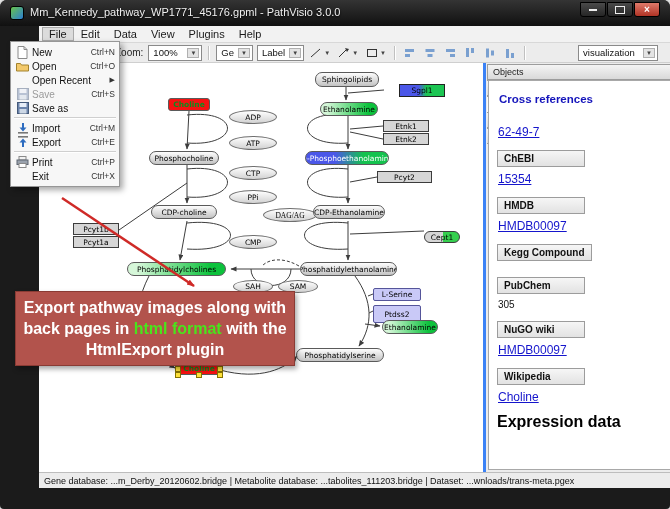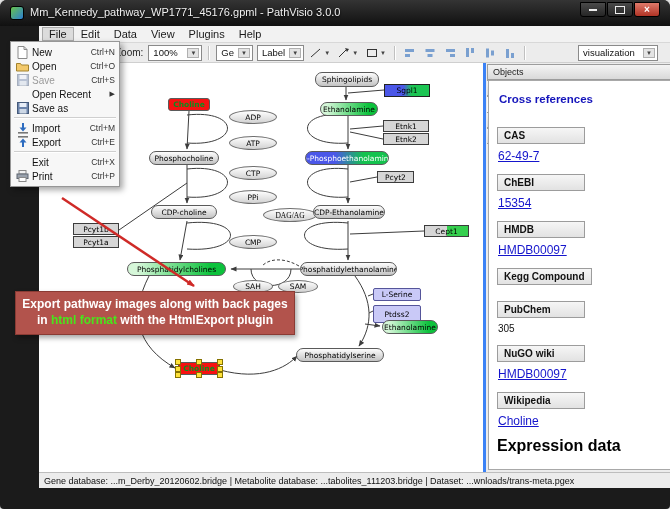--- a/index.html
+++ b/index.html
@@ -65,21 +65,21 @@
   .menu-popup{position:absolute;left:10px;top:41px;width:108px;background:#f7f7f7;border:1px solid #979797;box-shadow:3px 3px 6px rgba(0,0,0,.35);z-index:40;padding:3px 0;}
   .menu-item{display:flex;align-items:center;height:14px;padding:0 4px;font-size:10px;color:#111;position:relative;}
   .menu-item .mi-icon{width:15px;display:flex;align-items:center;justify-content:center;}
   .menu-item .mi-label{flex:1;margin-left:2px;white-space:nowrap;}
   .menu-item .mi-shortcut{font-size:8.5px;color:#333;margin-left:4px;}
   .menu-item.disabled{color:#9b9b9b;}
   .menu-item.disabled .mi-icon{opacity:.45;}
   .menu-item.highlighted{outline:2px solid #cf2a27;border-radius:3px;}
   .menu-sep{height:1px;background:#cfcfcf;border-bottom:1px solid #fff;margin:2px 3px;}
   
-  .annotation-box{position:absolute;left:15px;top:291px;width:266px;z-index:30;background:#b2534c;border:1px solid #8a3b34;box-shadow:2px 3px 5px rgba(0,0,0,.35);color:#fff;font-weight:bold;font-size:12px;line-height:1.32;text-align:center;padding:5px 6px;}
+  .annotation-box{position:absolute;left:15px;top:291px;width:266px;z-index:30;background:#b2534c;border:1px solid #8a3b34;box-shadow:2px 3px 5px rgba(0,0,0,.35);color:#fff;font-weight:bold;font-size:16px;line-height:1.32;text-align:center;padding:5px 6px;}
   .annotation-box .hl{color:#49e41c;}
   #overlay{position:absolute;left:0;top:0;z-index:50;pointer-events:none;}
 </style>
 </head>
 <body>
 
 <div id="window">
 
   <div class="titlebar">
     <span class="app-icon"></span>
@@ -237,36 +237,36 @@
             <path d="M 252 206 C 252 228 212 228 212 206" class="edge"></path>
             <path d="M 260 203 C 246 195 232 195 224 202" class="edge" stroke-dasharray="3 2"></path>
             <path d="M 316 213 C 334 238 334 262 320 283" class="edge" marker-end="url(#arrowhead)"></path>
             <path d="M 334 231 L 329 233" class="edge"></path>
             <path d="M 334 248 L 330 250" class="edge"></path>
             <path d="M 326 261 L 341 263" class="edge" marker-end="url(#arrowhead)"></path>
             <path d="M 110 213 C 90 252 98 283 136 305" class="edge" marker-end="url(#arrowhead)"></path>
             <path d="M 181 307 C 222 318 247 305 258 293" class="edge" marker-end="url(#arrowhead)"></path>
           </svg>
       <div class="node kind-metabolite" style="left: 276px; top: 9px; width: 64px; height: 15px;">Sphingolipids</div>
-          <div class="node kind-gene-bluegreen" style="left: 345px; top: 21px; width: 46px; height: 13px;">Sgpl1</div>
+          <div class="node kind-gene-bluegreen" style="left: 360px; top: 21px; width: 46px; height: 13px;">Sgpl1</div>
           <div class="node kind-metabolite-red" style="left: 129px; top: 35px; width: 42px; height: 13px;">Choline</div>
           <div class="node kind-metabolite-green" style="left: 281px; top: 39px; width: 58px; height: 14px;">Ethanolamine</div>
           <div class="node kind-small" style="left: 190px; top: 47px; width: 48px; height: 14px;">ADP</div>
           <div class="node kind-gene" style="left: 344px; top: 57px; width: 46px; height: 12px;">Etnk1</div>
           <div class="node kind-gene" style="left: 344px; top: 70px; width: 46px; height: 12px;">Etnk2</div>
           <div class="node kind-small" style="left: 190px; top: 73px; width: 48px; height: 14px;">ATP</div>
           <div class="node kind-metabolite" style="left: 110px; top: 88px; width: 70px; height: 14px;">Phosphocholine</div>
           <div class="node kind-metabolite-bluegreen" style="left: 266px; top: 88px; width: 84px; height: 14px;">O-Phosphoethanolamine</div>
           <div class="node kind-small" style="left: 190px; top: 103px; width: 48px; height: 14px;">CTP</div>
-          <div class="node kind-gene" style="left: 338px; top: 108px; width: 37px; height: 12px;">Pcyt2</div>
+          <div class="node kind-gene" style="left: 338px; top: 108px; width: 55px; height: 12px;">Pcyt2</div>
           <div class="node kind-small" style="left: 190px; top: 127px; width: 48px; height: 14px;">PPi</div>
           <div class="node kind-metabolite" style="left: 112px; top: 142px; width: 66px; height: 14px;">CDP-choline</div>
           <div class="node kind-small" style="left: 224px; top: 145px; width: 54px; height: 14px; font-family: Liberation Serif, serif;">DAG/AG</div>
           <div class="node kind-metabolite" style="left: 274px; top: 142px; width: 72px; height: 14px;">CDP-Ethanolamine</div>
-          <div class="node kind-gene-halfgreen" style="left: 385px; top: 162px; width: 45px; height: 12px;">Cept1</div>
+          <div class="node kind-gene-halfgreen" style="left: 385px; top: 168px; width: 36px; height: 12px; border-radius: 6px;">Cept1</div>
           <div class="node kind-small" style="left: 190px; top: 172px; width: 48px; height: 14px;">CMP</div>
           <div class="node kind-gene" style="left: 34px; top: 160px; width: 46px; height: 12px;">Pcyt1b</div>
           <div class="node kind-gene" style="left: 34px; top: 173px; width: 46px; height: 12px;">Pcyt1a</div>
           <div class="node kind-metabolite-green" style="left: 88px; top: 199px; width: 99px; height: 14px;">Phosphatidylcholines</div>
           <div class="node kind-metabolite" style="left: 261px; top: 199px; width: 97px; height: 14px;">Phosphatidylethanolamine</div>
           <div class="node kind-small" style="left: 194px; top: 217px; width: 40px; height: 13px;">SAH</div>
           <div class="node kind-small" style="left: 239px; top: 217px; width: 40px; height: 13px;">SAM</div>
           <div class="node kind-protein" style="left: 334px; top: 225px; width: 48px; height: 13px;">L-Serine</div>
           <div class="node kind-protein" style="left: 334px; top: 242px; width: 48px; height: 18px;">Ptdss2</div>
           <div class="node kind-metabolite-green" style="left: 343px; top: 257px; width: 56px; height: 14px;">Ethanolamine</div>
@@ -286,21 +286,21 @@
         <div class="tabs" id="side-tabs">
             <span class="tab">Objects</span>
             <span class="tab">Properties</span>
             <span class="tab active">Backpage</span>
             <span class="tab">Search</span>
             <span class="tab">Legend</span>
           </div>
         <div class="side-content">
           <div class="xref-heading">Cross references</div>
           <div id="side-sections">
-              <div class="xref"><div class="xref-header">CAS</div><a class="xref-link" href="#">62-49-7</a></div>
+              <div class="xref"><a class="xref-link" href="#">62-49-7</a></div>
               <div class="xref"><div class="xref-header">ChEBI</div><a class="xref-link" href="#">15354</a></div>
               <div class="xref"><div class="xref-header">HMDB</div><a class="xref-link" href="#">HMDB00097</a></div>
               <div class="xref"><div class="xref-header">Kegg Compound</div></div>
               <div class="xref"><div class="xref-header">PubChem</div><div class="xref-value">305</div></div>
               <div class="xref"><div class="xref-header">NuGO wiki</div><a class="xref-link" href="#">HMDB00097</a></div>
               <div class="xref"><div class="xref-header">Wikipedia</div><a class="xref-link" href="#">Choline</a></div>
             </div>
           <div class="xref-footer">Expression data</div>
         </div>
       </div>
@@ -324,37 +324,37 @@
       </div>
       <div class="menu-item">
         <span class="mi-icon">
           <svg width="13" height="11" viewBox="0 0 13 11">
             <path d="M.5 2.5h4l1 1.5h7v6H.5z" fill="#f3c96b" stroke="#a3832f"></path>
           </svg>
         </span>
         <span class="mi-label">Open</span>
         <span class="mi-shortcut">Ctrl+O</span>
       </div>
+      <div class="menu-item">
+        <span class="mi-icon"></span>
+        <span class="mi-label">Open Recent</span>
+        <span class="mi-shortcut" style="font-size: 7px;">▶</span>
+      </div>
       <div class="menu-item disabled">
         <span class="mi-icon">
           <svg width="12" height="12" viewBox="0 0 12 12">
             <rect x=".5" y=".5" width="11" height="11" fill="#6c84ab" stroke="#455a7a"></rect>
             <rect x="2.5" y="1" width="7" height="4" fill="#e8eef7"></rect>
             <rect x="2.5" y="7" width="7" height="4.5" fill="#cdd8e6"></rect>
           </svg>
         </span>
         <span class="mi-label">Save</span>
         <span class="mi-shortcut">Ctrl+S</span>
       </div>
       <div class="menu-item">
-        <span class="mi-icon"></span>
-        <span class="mi-label">Open Recent</span>
-        <span class="mi-shortcut" style="font-size: 7px;">▶</span>
-      </div>
-      <div class="menu-item">
         <span class="mi-icon">
           <svg width="12" height="12" viewBox="0 0 12 12">
             <rect x=".5" y=".5" width="11" height="11" fill="#6c84ab" stroke="#455a7a"></rect>
             <rect x="2.5" y="1" width="7" height="4" fill="#e8eef7"></rect>
             <rect x="2.5" y="7" width="7" height="4.5" fill="#cdd8e6"></rect>
           </svg>
         </span>
         <span class="mi-label">Save as</span>
         <span class="mi-shortcut"></span>
       </div>
@@ -375,35 +375,35 @@
           <svg width="12" height="12" viewBox="0 0 12 12">
             <path d="M6 11V6" stroke="#2d6cc0" stroke-width="2"></path>
             <path d="M2.5 6.5L6 2.5 9.5 6.5z" fill="#2d6cc0"></path>
             <rect x="1" y="0" width="10" height="1.6" fill="#777"></rect>
           </svg>
         </span>
         <span class="mi-label">Export</span>
         <span class="mi-shortcut">Ctrl+E</span>
       </div>
       <div class="menu-sep"></div>
-      <div class="menu-item">
-        <span class="mi-icon"></span>
-        <span class="mi-label">Exit</span>
-        <span class="mi-shortcut">Ctrl+X</span>
-      </div>
       <div class="menu-item">
         <span class="mi-icon">
           <svg width="13" height="12" viewBox="0 0 13 12">
             <rect x="3" y="0.5" width="7" height="3.5" fill="#f2f2f2" stroke="#8a8a8a"></rect>
             <rect x="1" y="4" width="11" height="4.5" fill="#9aa2ad" stroke="#5f6772"></rect>
             <rect x="3" y="7.5" width="7" height="4" fill="#fff" stroke="#8a8a8a"></rect>
           </svg>
         </span>
         <span class="mi-label">Print</span>
         <span class="mi-shortcut">Ctrl+P</span>
+      </div>
+      <div class="menu-item">
+        <span class="mi-icon"></span>
+        <span class="mi-label">Exit</span>
+        <span class="mi-shortcut">Ctrl+X</span>
       </div>
     </div>
 
   <div class="annotation-box">
     <span>Export pathway images along with back pages in </span><span class="hl">html format</span><span> with the HtmlExport plugin</span>
   </div>
 
   <svg id="overlay" width="670" height="509" viewBox="0 0 670 509">
     <defs>
       <marker id="redarrow" markerWidth="10" markerHeight="8" refX="7" refY="3" orient="auto" markerUnits="userSpaceOnUse">

